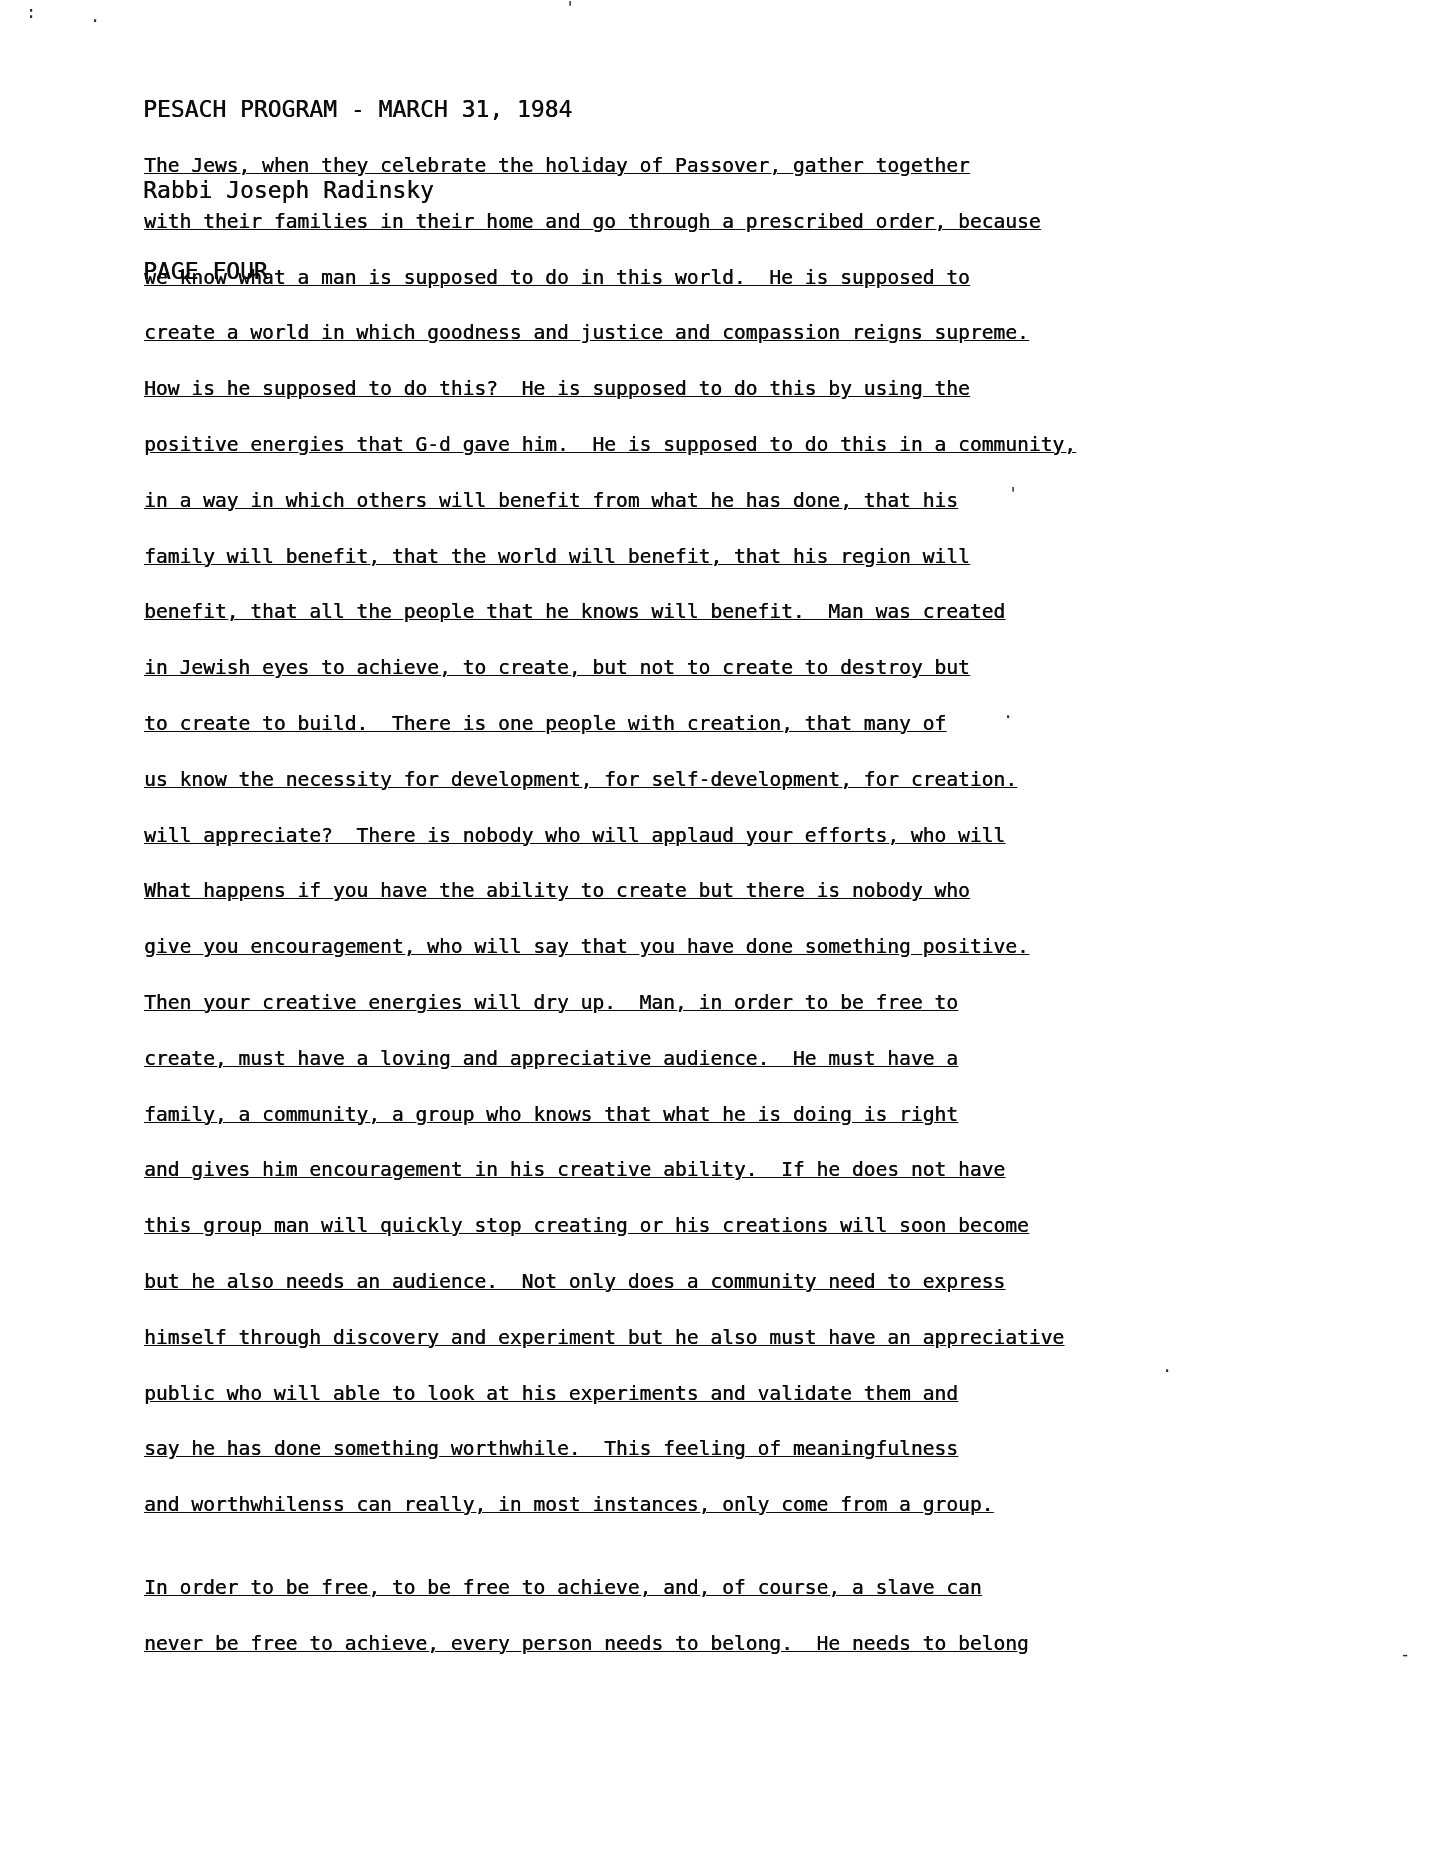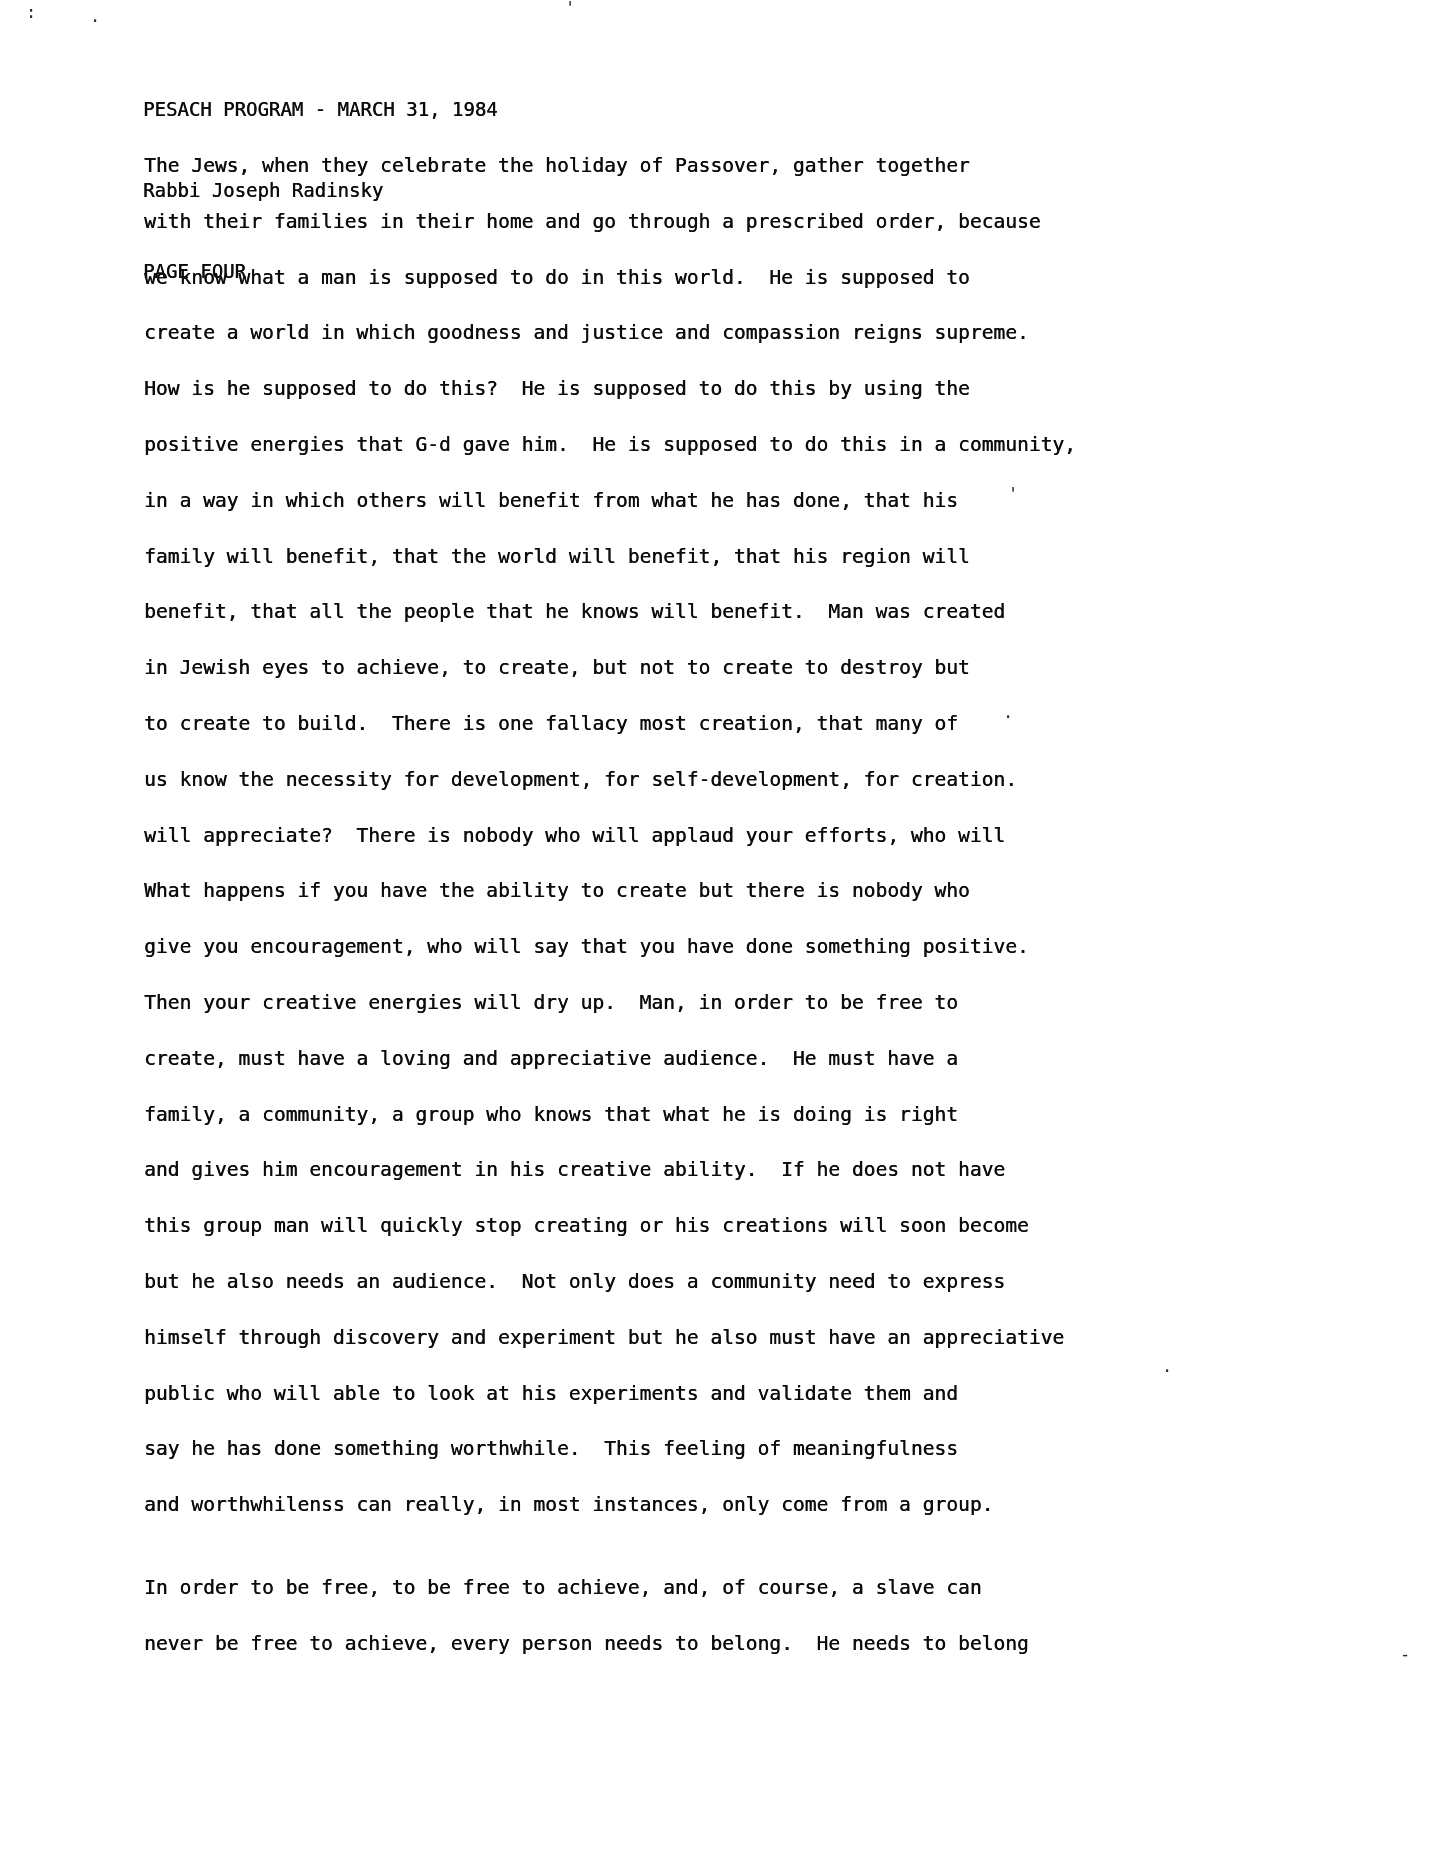--- a/index.html
+++ b/index.html
@@ -17,34 +17,35 @@
   .page {
     position: absolute;
     inset: 0;
     background: #ffffff;
     color: #101010;
   }
   .doc-header {
     position: absolute;
     left: 143px;
     top: 42px;
-    font-size: 19px;
+    font-size: 23px;
     line-height: 27px;
     white-space: pre;
     color: #0c0c0c;
     text-shadow: 0.4px 0 0 currentColor;
   }
   .doc-body {
     position: absolute;
     left: 144px;
     top: 138px;
     width: 1160px;
     font-size: 19.6px;
     color: #0c0c0c;
     text-shadow: 0.4px 0 0 currentColor;
+    text-decoration: underline;
   }
   .paragraph {
     line-height: 55.8px;
   }
   .paragraph + .paragraph {
     margin-top: 27px;
   }
   .text-line {
     white-space: pre;
   }
@@ -72,21 +73,21 @@
         <div class="text-line">The Jews, when they celebrate the holiday of Passover, gather together</div>
         <div class="text-line">with their families in their home and go through a prescribed order, because</div>
         <div class="text-line">we know what a man is supposed to do in this world.  He is supposed to</div>
         <div class="text-line">create a world in which goodness and justice and compassion reigns supreme.</div>
         <div class="text-line">How is he supposed to do this?  He is supposed to do this by using the</div>
         <div class="text-line">positive energies that G-d gave him.  He is supposed to do this in a community,</div>
         <div class="text-line">in a way in which others will benefit from what he has done, that his</div>
         <div class="text-line">family will benefit, that the world will benefit, that his region will</div>
         <div class="text-line">benefit, that all the people that he knows will benefit.  Man was created</div>
         <div class="text-line">in Jewish eyes to achieve, to create, but not to create to destroy but</div>
-        <div class="text-line">to create to build.  There is one fallacy most creation, that many of</div>
+        <div class="text-line">to create to build.  There is one people with creation, that many of</div>
         <div class="text-line">us know the necessity for development, for self-development, for creation.</div>
         <div class="text-line">will appreciate?  There is nobody who will applaud your efforts, who will</div>
         <div class="text-line">What happens if you have the ability to create but there is nobody who</div>
         <div class="text-line">give you encouragement, who will say that you have done something positive.</div>
         <div class="text-line">Then your creative energies will dry up.  Man, in order to be free to</div>
         <div class="text-line">create, must have a loving and appreciative audience.  He must have a</div>
         <div class="text-line">family, a community, a group who knows that what he is doing is right</div>
         <div class="text-line">and gives him encouragement in his creative ability.  If he does not have</div>
         <div class="text-line">this group man will quickly stop creating or his creations will soon become</div>
         <div class="text-line">but he also needs an audience.  Not only does a community need to express</div>

